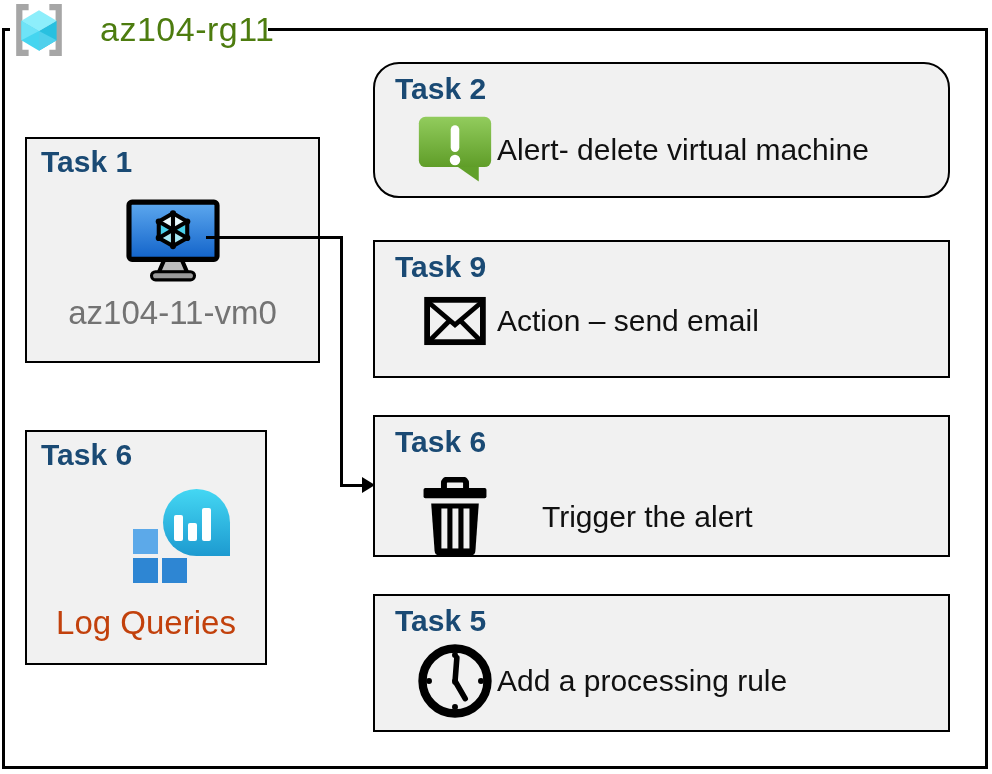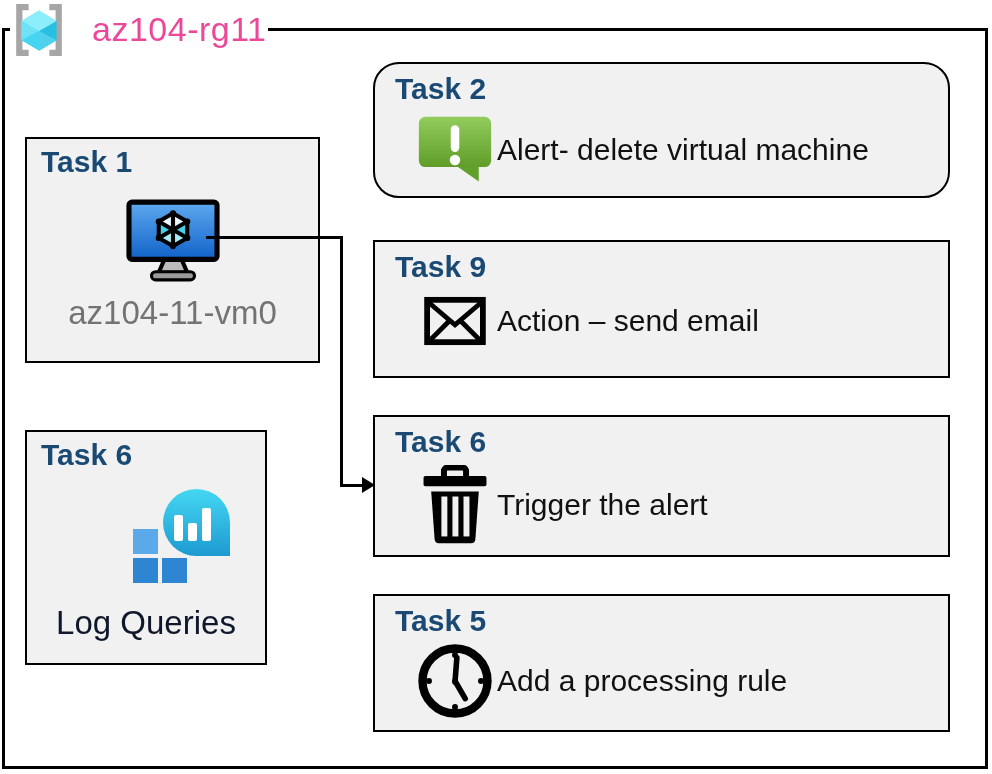--- a/index.html
+++ b/index.html
@@ -4,60 +4,60 @@
 <style>
   * { margin:0; padding:0; box-sizing:border-box; }
   body { background:#fff; font-family:"Liberation Sans", sans-serif; }
   #canvas { position:relative; width:992px; height:774px; background:#ffffff; overflow:hidden; }
 
   
   .rg-frame { position:absolute; left:2px; top:28px; width:986px; height:741px;
               border:3px solid #000; background:#fff; }
   .rg-frame-gap { position:absolute; left:10px; top:25px; width:258px; height:9px; background:#fff; }
   .rg-icon { position:absolute; left:10px; top:2px; width:58px; height:56px; }
-  .rg-title { position:absolute; left:92px; top:10px; font-size:34px; color:#ec4899; letter-spacing:0.5px; }
+  .rg-title { position:absolute; left:100px; top:10px; font-size:34px; color:#4d7c0f; letter-spacing:0.5px; }
 
   
   .task-box { position:absolute; background:#f1f1f1; border:2px solid #000; }
   .box-t1 { left:25px; top:137px; width:295px; height:226px; }
   .box-t6 { left:25px; top:430px; width:242px; height:235px; }
   .box-t2 { left:373px; top:62px;  width:577px; height:136px;border-radius:26px; }
   .box-t3 { left:373px; top:240px; width:577px; height:138px; }
   .box-t4 { left:373px; top:415px; width:577px; height:142px; }
   .box-t5 { left:373px; top:594px; width:577px; height:138px; }
 
   .task-header { position:absolute; left:14px; top:6px; font-size:30px; font-weight:bold; color:#1a4a74; }
   .right-box .task-header { left:20px; top:8px; }
 
   .content-row { position:absolute; left:38px; display:flex; align-items:center; }
   .icon-wrap { width:84px; display:flex; justify-content:center; flex-shrink:0; }
   .row-label { font-size:30px; color:#111; white-space:nowrap; }
 
-  .row-t2 { top:50px; } .row-t3 { top:54px; } .row-t4 { top:48px; } .row-t5 { top:46px; }
+  .row-t2 { top:50px; } .row-t3 { top:54px; } .row-t4 { top:60px;gap:45px; } .row-t5 { top:46px; }
 
   
   .vm-icon { position:absolute; left:96px; top:60px; width:100px; height:86px; }
   .vm-label { position:absolute; left:0; top:155px; width:100%; text-align:center;
               font-size:33px; color:#737373; }
 
   
   .log-icon { position:absolute; left:106px; top:57px; width:100px; height:96px; }
   .log-bubble { position:absolute; left:30px; top:0; width:67px; height:67px;
                 border-radius:50% 50% 0 50%;
                 background:linear-gradient(180deg,#44d7f3 0%,#1d9ad0 100%); }
   .log-bar { position:absolute; background:#fff; border-radius:2px; }
   .log-bar1 { left:11px; top:26px; width:9px; height:26px; }
   .log-bar2 { left:25px; top:34px; width:9px; height:18px; }
   .log-bar3 { left:39px; top:19px; width:9px; height:33px; }
   .log-sq { position:absolute; width:25px; height:25px; }
   .log-sq1 { left:0;   top:40px; background:#5ca9e9; }
   .log-sq2 { left:0;   top:69px; background:#2e86d3; }
   .log-sq3 { left:29px; top:69px; background:#2e86d3; }
   .log-label { position:absolute; left:0; top:172px; width:100%; text-align:center;
-               font-size:33px; color:#0f172a; }
+               font-size:33px; color:#c2410c; }
 
   
   .conn { position:absolute; background:#000; z-index:5; }
   .conn-h1 { left:206px; top:236px; width:137px; height:3px; }
   .conn-v  { left:340px; top:236px; width:3px;  height:251px; }
   .conn-h2 { left:340px; top:484px; width:24px; height:3px; }
   .conn-arrow { position:absolute; left:362px; top:477px; width:0; height:0; z-index:5;
                 border-top:8px solid transparent; border-bottom:8px solid transparent;
                 border-left:13px solid #000; }
 </style>

